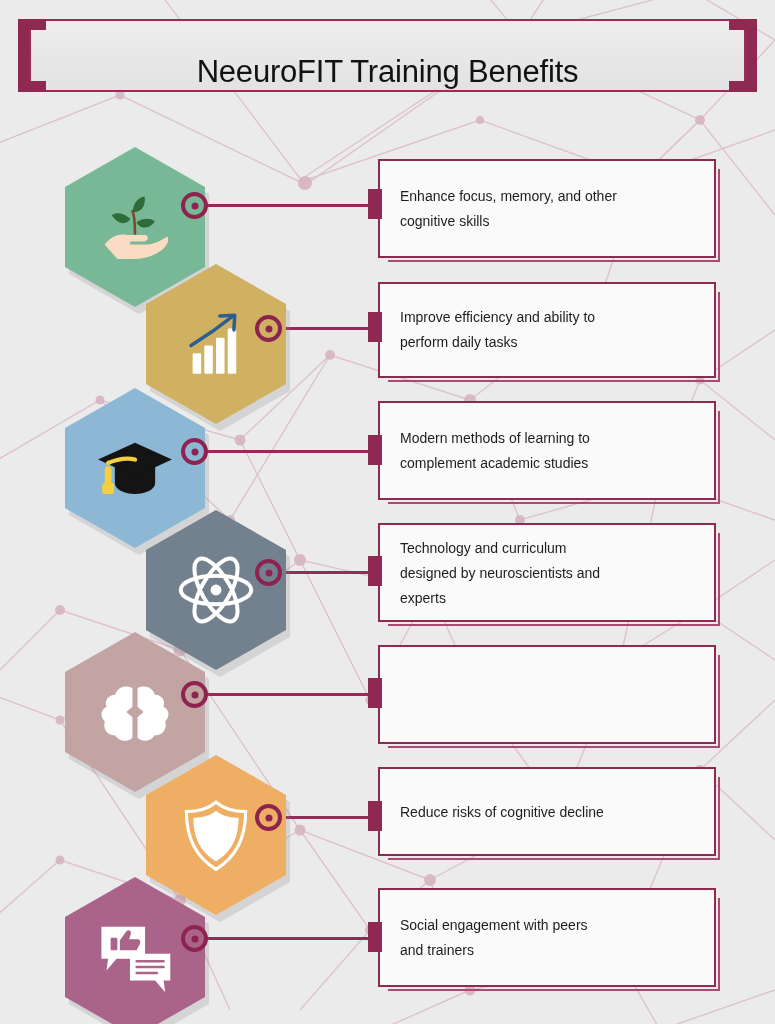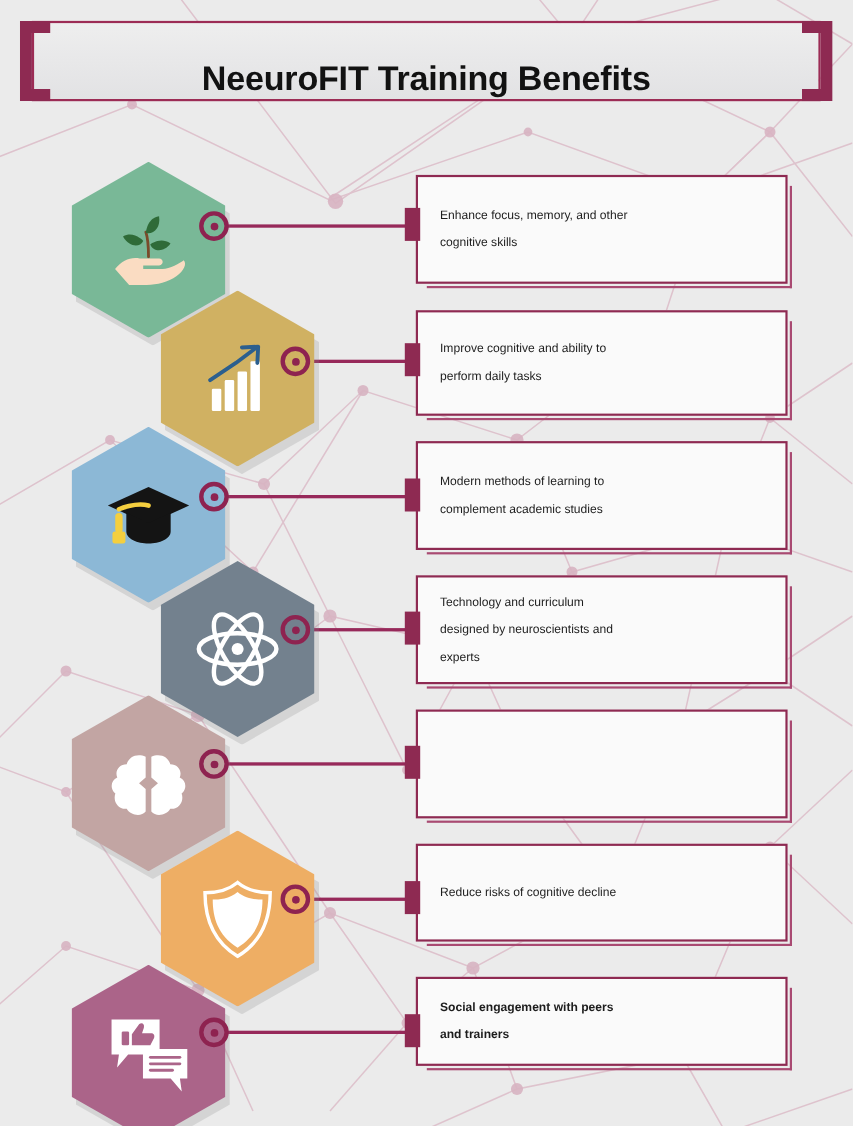--- a/index.html
+++ b/index.html
@@ -51,21 +51,21 @@
   }
   .corner-bracket.left  { left: 0px;  clip-path: polygon(0 0, 100% 0, 100% 11px, 11px 11px, 11px 62px, 100% 62px, 100% 100%, 0 100%); }
   .corner-bracket.right { right: 0px; clip-path: polygon(100% 0, 0 0, 0 11px, 17px 11px, 17px 62px, 0 62px, 0 100%, 100% 100%); }
   #title-text {
     position: absolute;
     left: 0; right: 0; top: 0; bottom: 0;
     display: flex;
     align-items: center;
     justify-content: center;
     font-size: 31px;
-    font-weight: bold;
+    font-weight: normal;
     color: #121212;
     letter-spacing: -0.2px;
     z-index: 6;
     margin-top: 32px;
   }
 
   .hexwrap {
     position: absolute;
     z-index: 3;
   }
@@ -154,21 +154,21 @@
     height: 30px;
     background: #8e2a52;
     z-index: 4;
   }
   .textbox-text {
     position: absolute;
     left: 20px;
     right: 22px;
     top: 50%;
     transform: translateY(-50%);
-    font-size: 11px;
+    font-size: 14px;
     line-height: 25px;
     color: #1d1d1d;
     white-space: pre-line;
   }
 </style>
 </head>
 <body>
 
 <svg id="bg-network" viewBox="0 0 775 1024" xmlns="http://www.w3.org/2000/svg">
   <g stroke="#dcbcc8" stroke-width="1.4" fill="none" opacity="0.85">
@@ -291,21 +291,21 @@
       <path d="M55 14 L74 13 L73 32" stroke="#2c5f8e" stroke-width="4.5" fill="none" stroke-linecap="round" stroke-linejoin="round"></path>
     </svg>
       </div>
     </div>
     <div class="connector-line" style="left: 279px; top: 327px; width: 99px;"></div>
     <div class="connector-ring" style="left: 255px; top: 315px;"></div>
     <div class="textbox" style="left: 378px; top: 282px; width: 338px; height: 96px;">
       <div class="textbox-accent"></div>
       <div class="textbox-accent-bottom"></div>
       <div class="textbox-tab" style="top: 27.5px;"></div>
-      <div class="textbox-text">Improve cognitive and ability to
+      <div class="textbox-text">Improve efficiency and ability to
 perform daily tasks</div>
     </div>
     <div class="hexwrap" style="left: 65px; top: 388px; width: 148px; height: 168px;">
       <div class="hex-shadow"></div>
       <div class="hex" style="background: rgb(140, 184, 214);"></div>
       <div class="hex-icon">
     <svg viewBox="0 0 100 100" width="84" height="84">
       <path d="M50 20 L94 40 L50 60 L6 40 Z" fill="#141414"></path>
       <path d="M26 48 L26 68 C26 76 38 81 50 81 C62 81 74 76 74 68 L74 48 L50 59 Z" fill="#141414"></path>
       <path d="M18 44 C18 44 36 36 50 40" stroke="#f5cf3f" stroke-width="5" fill="none" stroke-linecap="round"></path>
@@ -394,20 +394,20 @@
       <g stroke="#ab6489" stroke-width="3" stroke-linecap="round">
         <line x1="52" y1="55" x2="84" y2="55"></line>
         <line x1="52" y1="62" x2="84" y2="62"></line>
         <line x1="52" y1="69" x2="76" y2="69"></line>
       </g>
     </svg>
       </div>
     </div>
     <div class="connector-line" style="left: 205px; top: 937px; width: 173px;"></div>
     <div class="connector-ring" style="left: 181px; top: 925px;"></div>
-    <div class="textbox" style="left: 378px; top: 888px; width: 338px; height: 81px; font-weight: bold;">
+    <div class="textbox" style="left: 378px; top: 888px; width: 338px; height: 99px;">
       <div class="textbox-accent"></div>
       <div class="textbox-accent-bottom"></div>
       <div class="textbox-tab" style="top: 31.5px;"></div>
       <div class="textbox-text">Social engagement with peers
 and trainers</div>
     </div>
   </div>
 
 </body></html>

